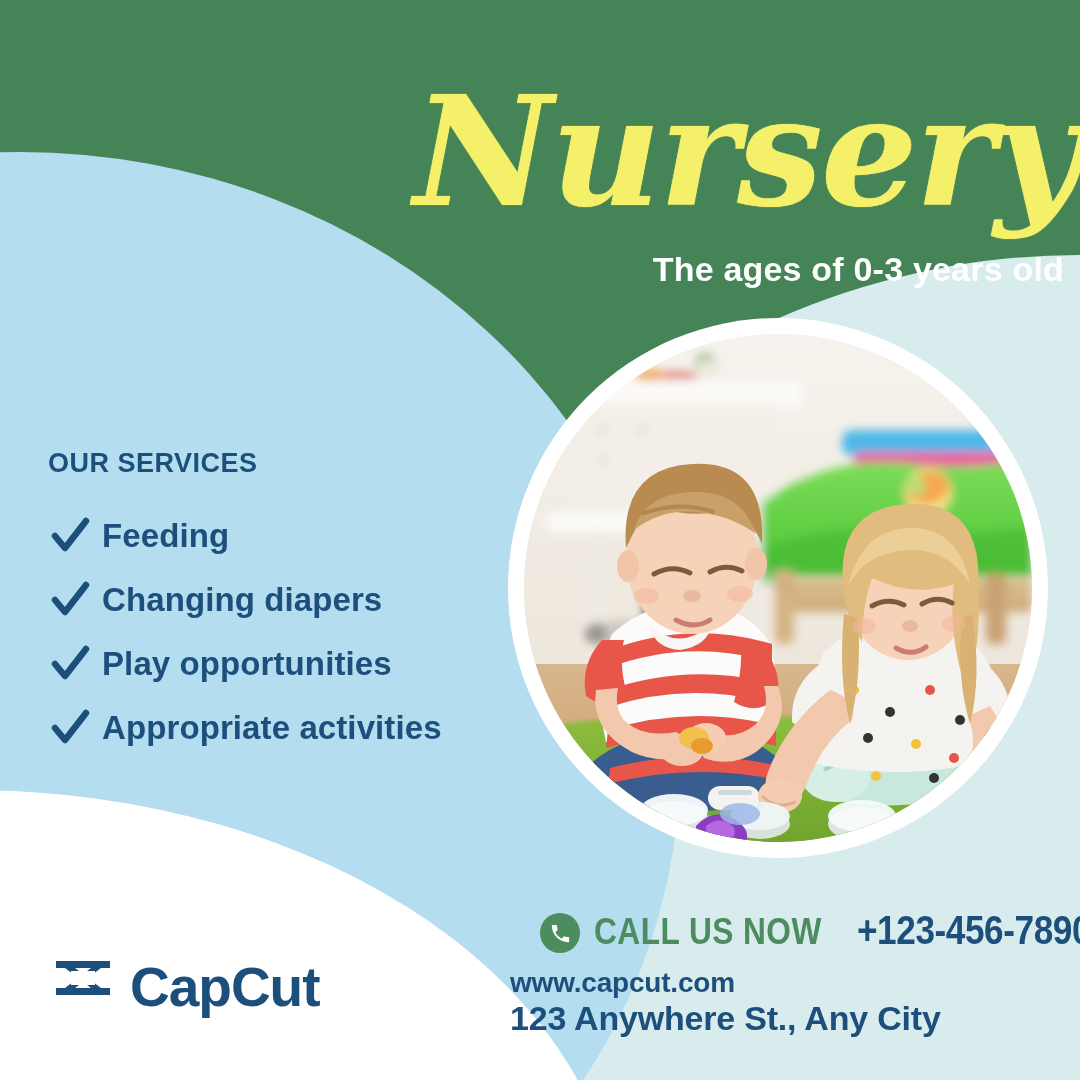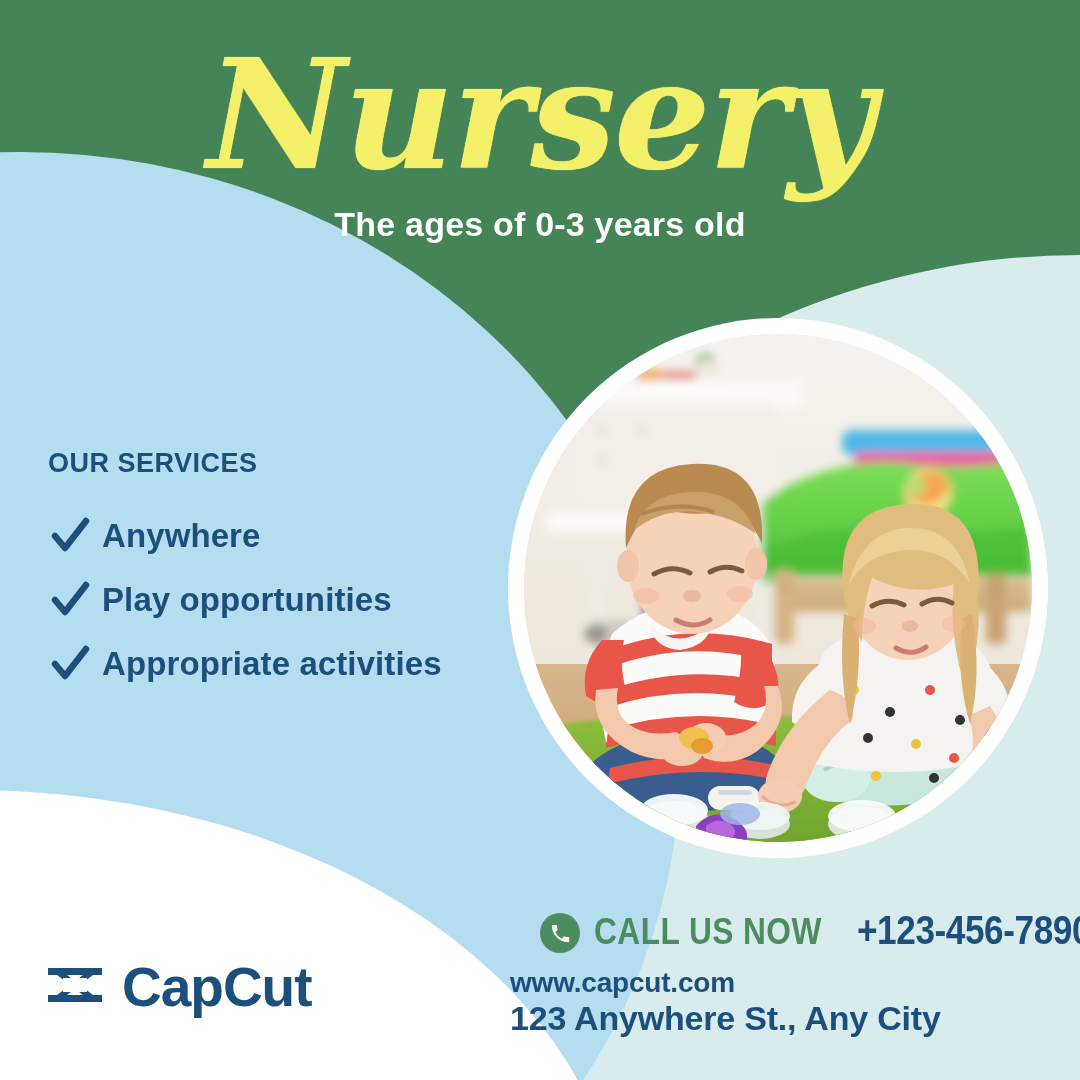--- a/index.html
+++ b/index.html
@@ -54,31 +54,33 @@
   }
   .title{
     margin:0;
     font-family:"DejaVu Serif", serif;
     font-weight:700;
     font-style:italic;
     font-size:152px;
     line-height:1.0;
     letter-spacing:-2px;
     color:#f4f069;
-    padding-top:39px;
+    padding-top:76px;
     text-shadow:0 0 1px #f4f069;
+    text-align:right;
   }
   .subtitle{
-    margin:8px;
+    margin:16px;
     padding-top:6px;
     font-family:"Liberation Sans", sans-serif;
     font-weight:700;
     font-size:34px;
     letter-spacing:0.2px;
     color:#ffffff;
+    text-align:right;
   }
 
   
   .services{
     position:absolute;
     left:48px;top:448px;
     z-index:20;
   }
   .services-heading{
     margin:0 0 34px 0;
@@ -121,22 +123,22 @@
     width:100%;height:100%;
     border-radius:50%;
     overflow:hidden;
     background:#efe9e2;
   }
   .photo svg{display:block;width:100%;height:100%;}
 
   
   .logo{
     position:absolute;
-    left:44px;top:955px;
-    display:flex;align-items:center;
+    left:52px;top:955px;
+    display:flex;
     z-index:25;
   }
   .logo-mark{width:62px;height:50px;flex:0 0 62px;margin-right:16px;display:block;}
   .logo-text{
     font-size:55px;font-weight:700;color:#1d4f7c;letter-spacing:-1px;
     font-family:"Liberation Sans", sans-serif;
   }
 
   
   .contact{
@@ -410,23 +412,31 @@
   <div class="services">
     <h2 class="services-heading">OUR SERVICES</h2>
     <ul class="service-list">
 
       <li class="service-item">
         <span class="check-icon">
           <svg viewBox="0 0 44 44" aria-hidden="true">
             <path d="M7 22 L17 34 L38 7" stroke="#1d4f7c" stroke-width="6.5" fill="none" stroke-linecap="round" stroke-linejoin="round"></path>
           </svg>
         </span>
-        <span class="service-label">Anywhere</span>
+        <span class="service-label">Feeding</span>
       </li>
 
+      <li class="service-item">
+        <span class="check-icon">
+          <svg viewBox="0 0 44 44" aria-hidden="true">
+            <path d="M7 22 L17 34 L38 7" stroke="#1d4f7c" stroke-width="6.5" fill="none" stroke-linecap="round" stroke-linejoin="round"></path>
+          </svg>
+        </span>
+        <span class="service-label">Changing diapers</span>
+      </li>
 
       <li class="service-item">
         <span class="check-icon">
           <svg viewBox="0 0 44 44" aria-hidden="true">
             <path d="M7 22 L17 34 L38 7" stroke="#1d4f7c" stroke-width="6.5" fill="none" stroke-linecap="round" stroke-linejoin="round"></path>
           </svg>
         </span>
         <span class="service-label">Play opportunities</span>
       </li>
 

